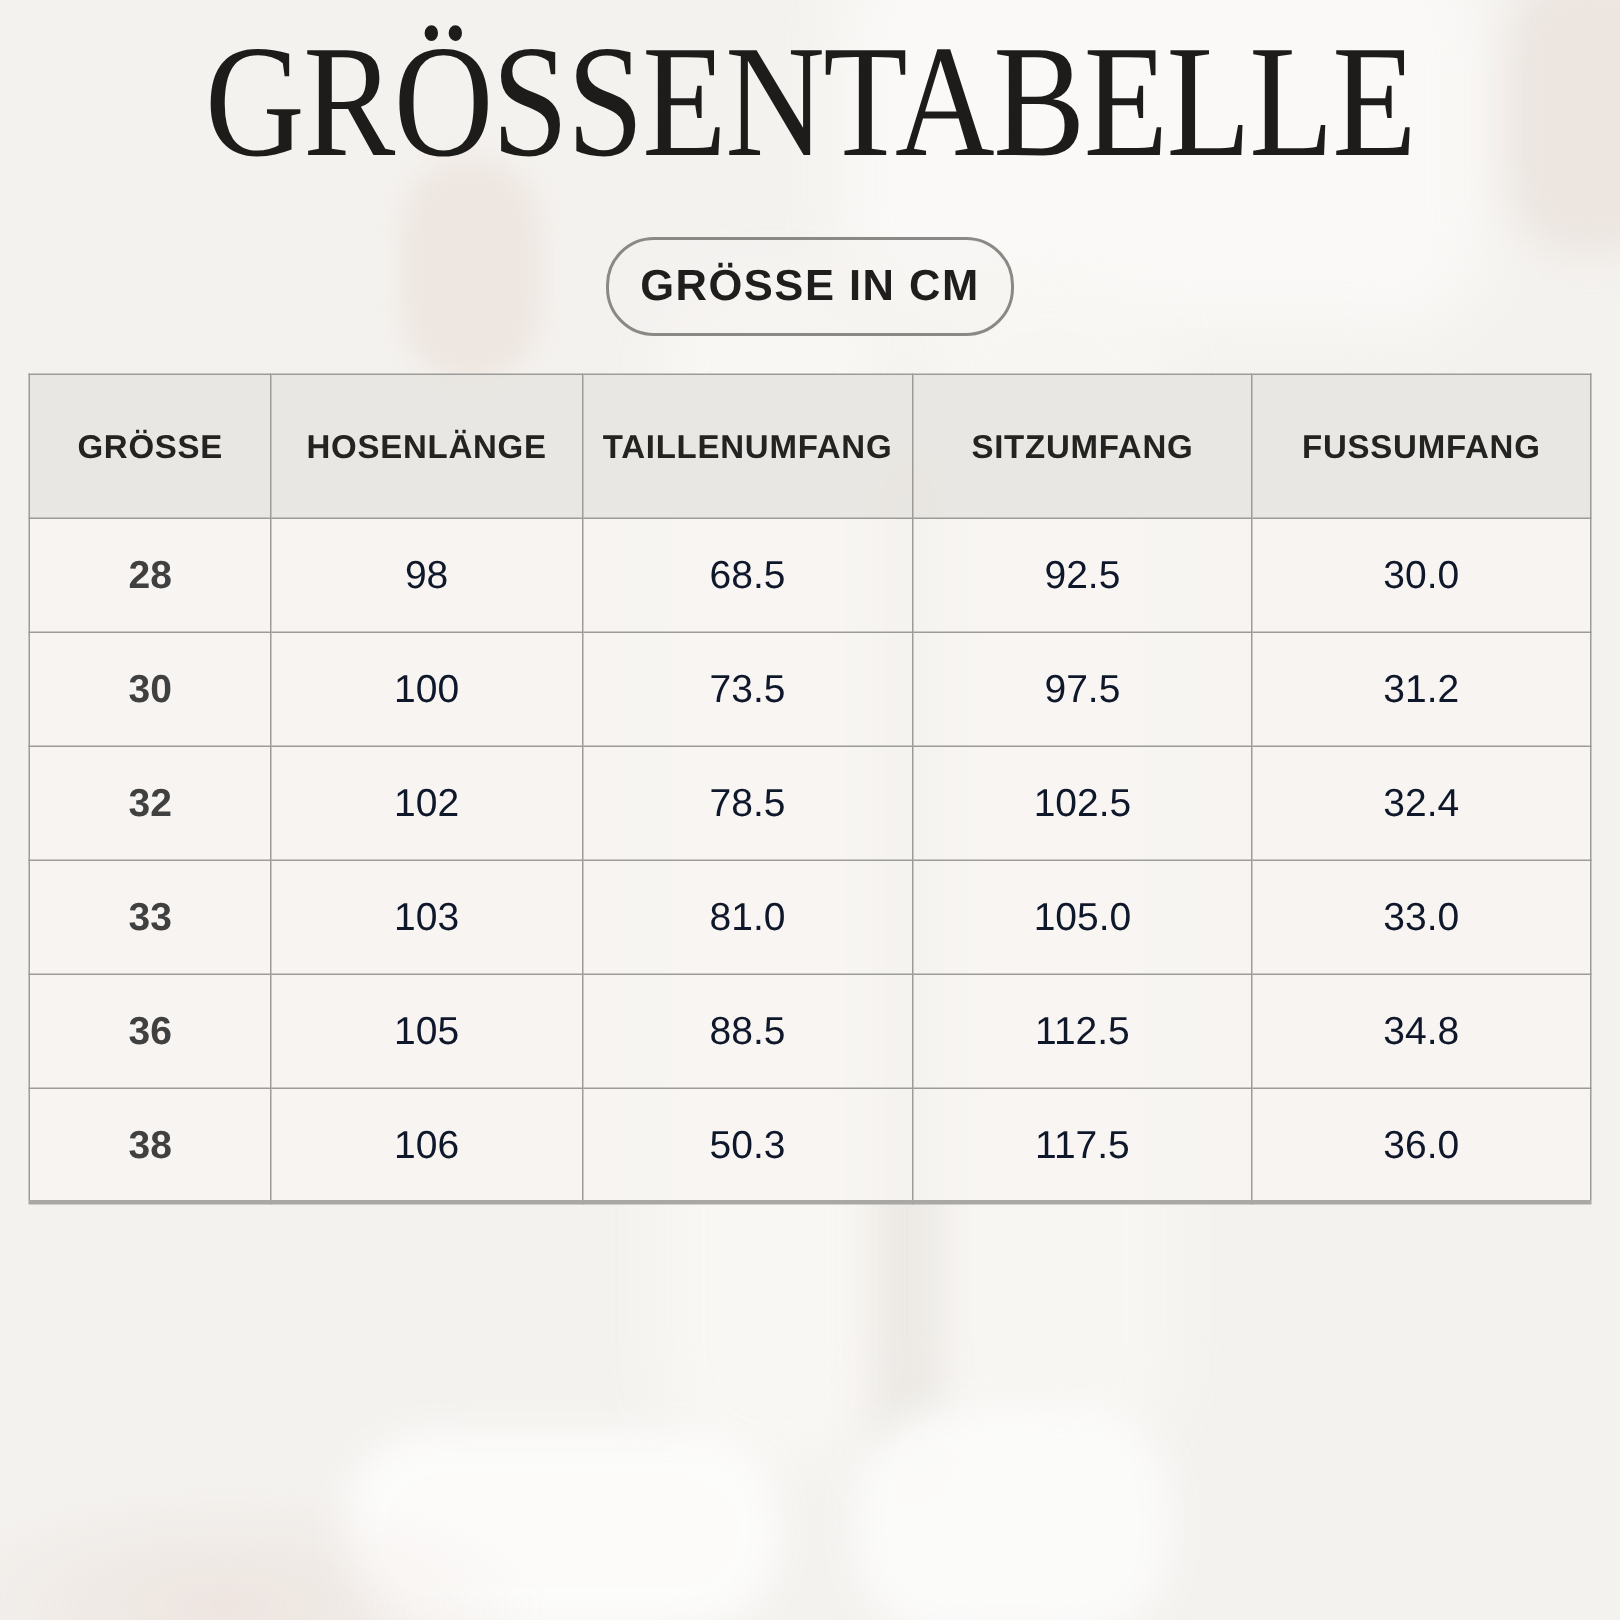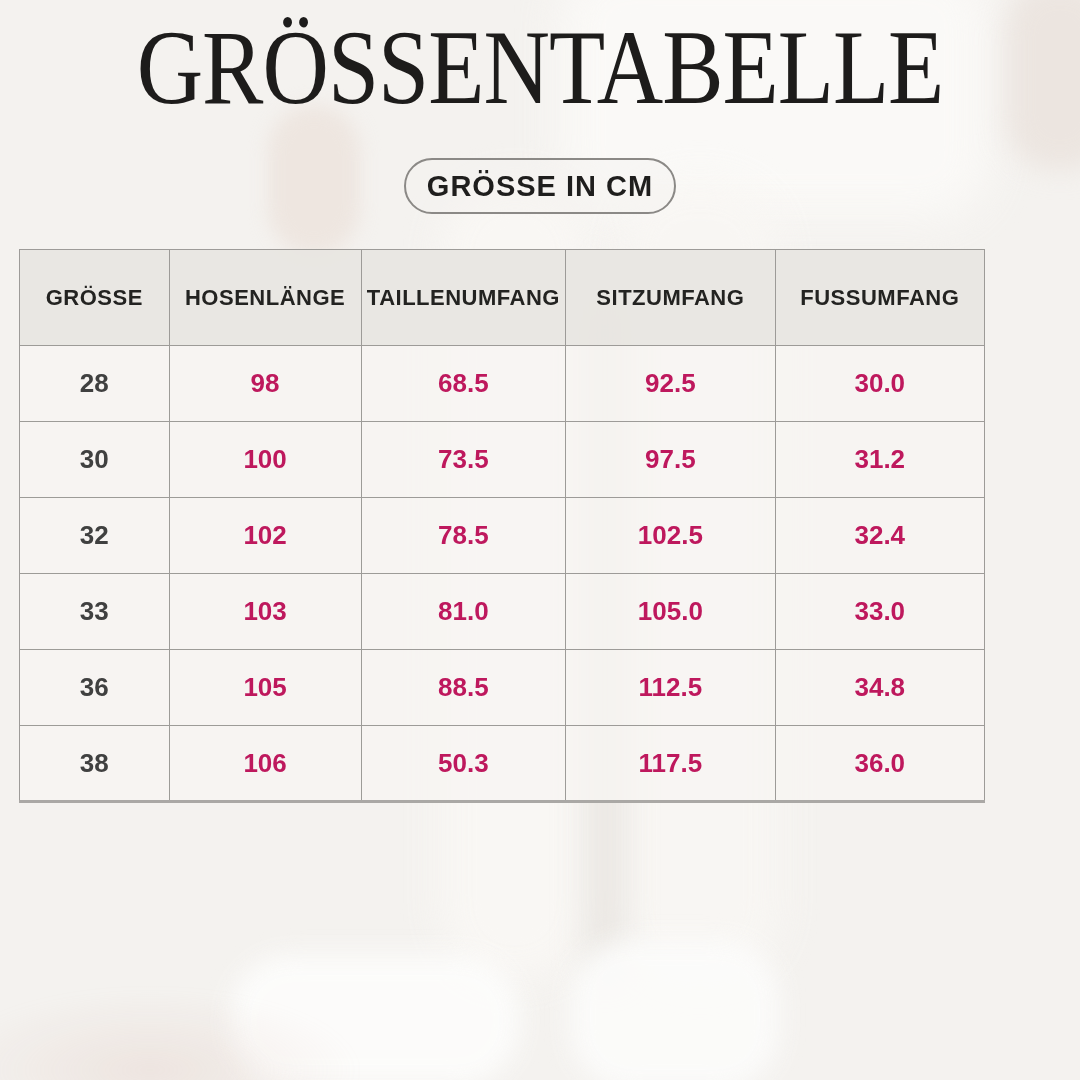--- a/index.html
+++ b/index.html
@@ -71,36 +71,36 @@
     transform: scaleY(1.16);
     transform-origin: top center;
     white-space: nowrap;
   }
 
   
   .badge {
     position: absolute; z-index: 2;
     left: 50%; top: 158px;
     transform: translateX(-50%);
-    width: 272px; height: 56px;
+    width: 272px; height: 66px;
     border: 2px solid #8b8986;
     border-radius: 32px;
     display: flex; align-items: center; justify-content: center;
     font-weight: 700;
     font-size: 29px;
     letter-spacing: 1px;
     color: #1f1e1d;
     background: rgba(244,242,239,0.45);
   }
 
   
   .size-table {
     position: absolute; z-index: 2;
     left: 19px; top: 249px;
-    width: 966px;
+    width: 1042px;
     border-collapse: collapse;
     table-layout: fixed;
   }
   .size-table col.c1 { width: 15.5%; }
   .size-table col.c2 { width: 19.9%; }
   .size-table col.c3 { width: 21.2%; }
   .size-table col.c4 { width: 21.7%; }
   .size-table col.c5 { width: 21.7%; }
   .size-table th, .size-table td {
     border: 1px solid #9d9b98;
@@ -111,23 +111,23 @@
     height: 96px;
     background: rgba(232,230,225,0.95);
     font-weight: 700;
     font-size: 22px;
     letter-spacing: 0.5px;
     color: #232321;
   }
   .size-table td {
     height: 76px;
     background: rgba(247,245,242,0.78);
-    font-weight: 700;
+    font-weight: 400;
     font-size: 26px;
-    color: #be185d;
+    color: #0f172a;
   }
   .size-table td.size-col {
     font-weight: 700;
     color: #404040;
   }
   .size-table { border-bottom: 3px solid #aaa8a5; }
 </style>
 </head>
 <body>
 

